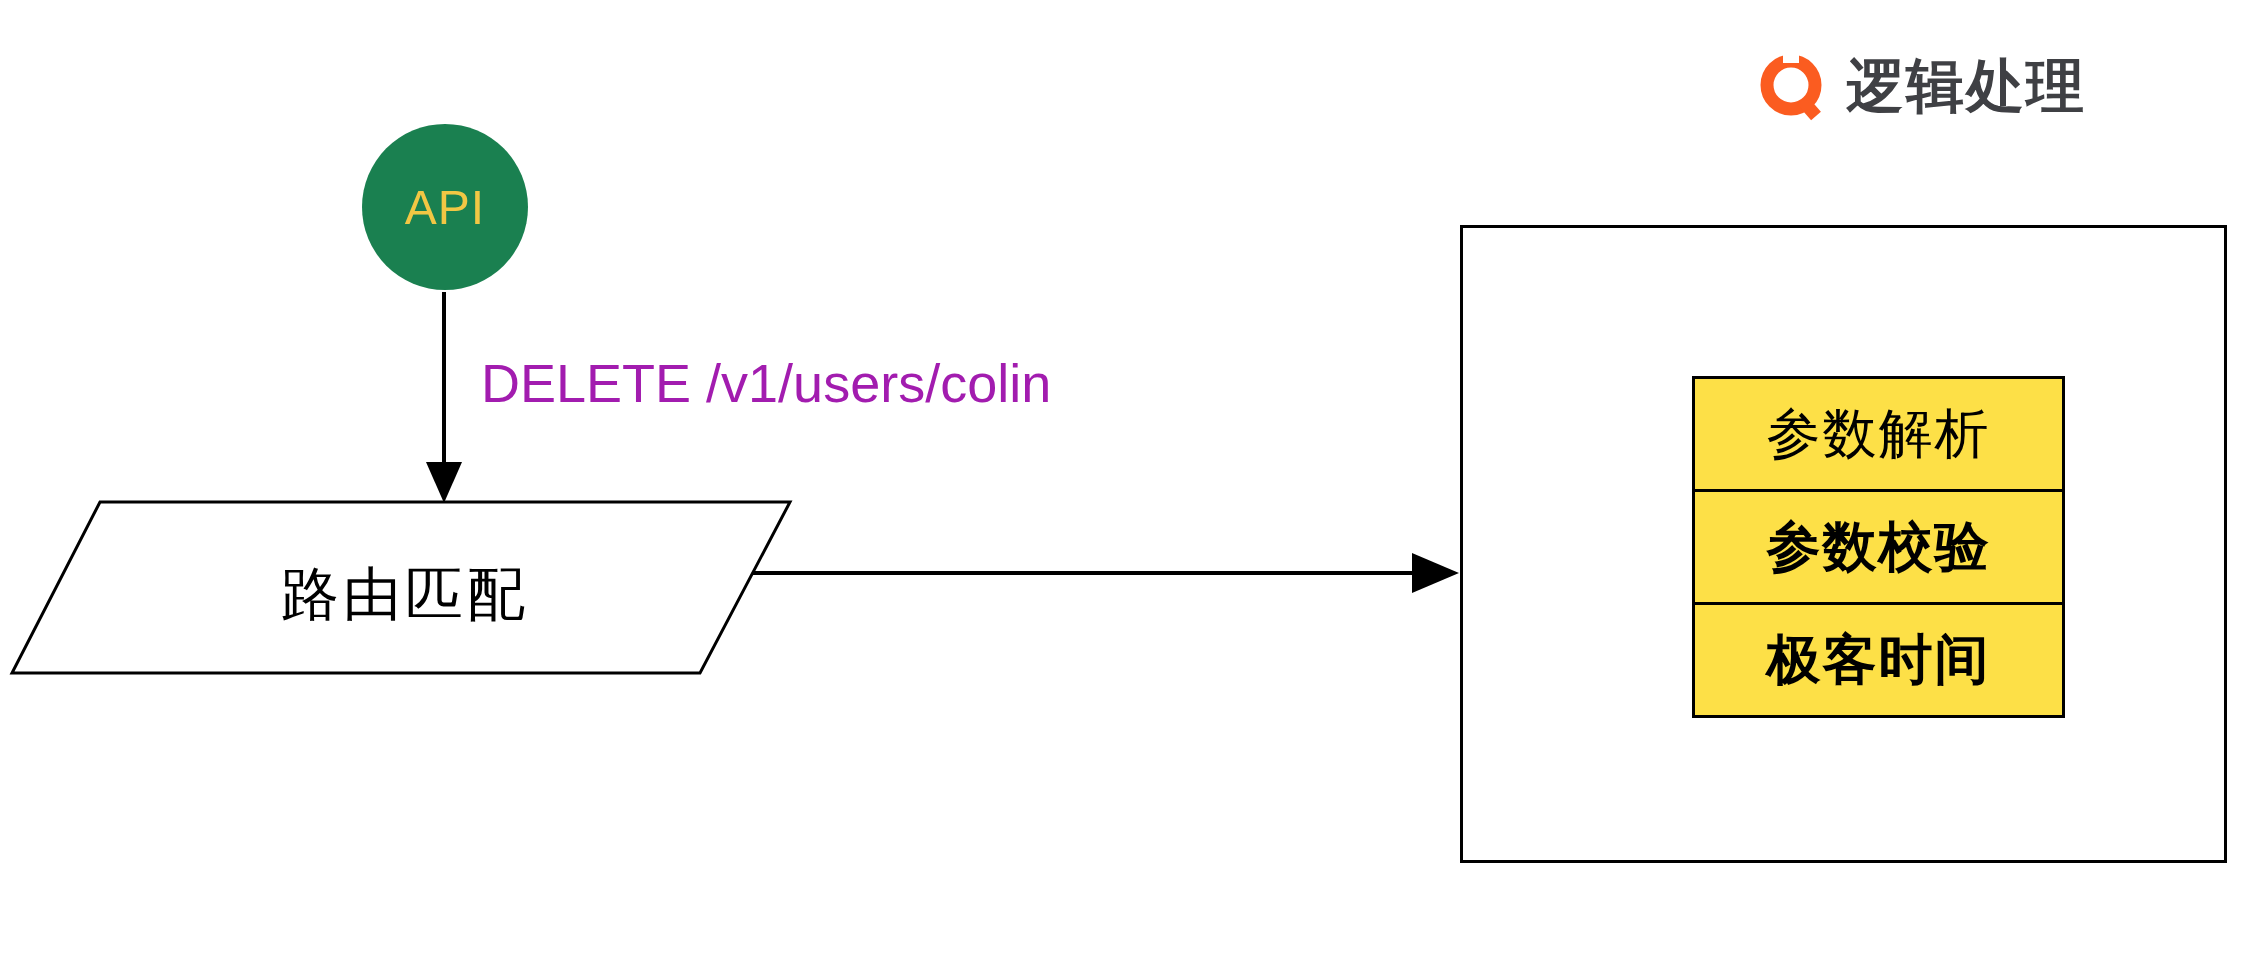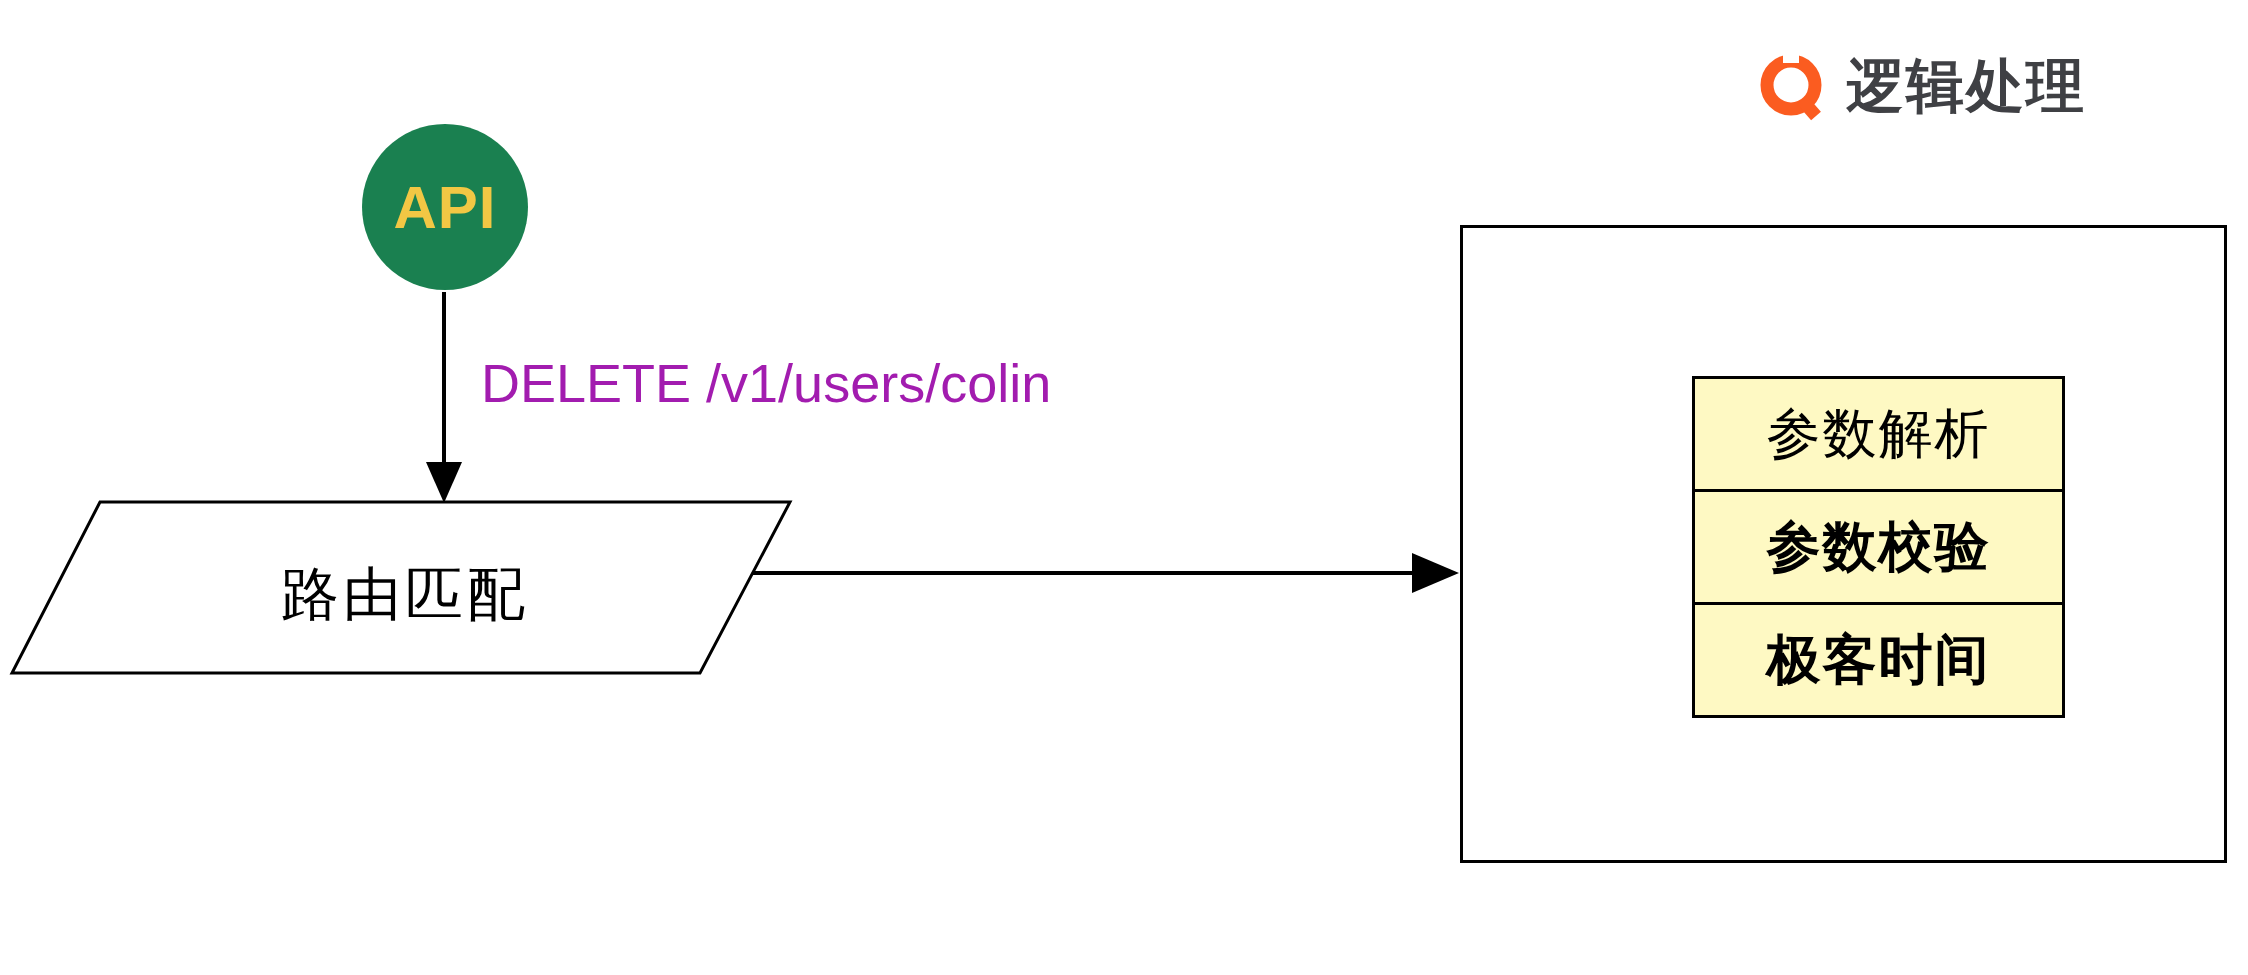--- a/index.html
+++ b/index.html
@@ -62,22 +62,22 @@
     width: 166px;
     height: 166px;
     border-radius: 50%;
     background: var(--api-circle, #1a8050);
     display: flex;
     align-items: center;
     justify-content: center;
   }
   .api-circle span {
     color: var(--api-label, #f2c744);
-    font-size: 60px;
-    font-weight: 700;
+    font-size: 48px;
+    font-weight: 400;
     letter-spacing: 1px;
   }
   
   .request-label {
     position: absolute;
     left: 481px;
     top: 352px;
     font-family: Liberation Sans, sans-serif;
     font-size: 54px;
     color: #a21caf;
@@ -119,21 +119,21 @@
   .steps {
     position: absolute;
     left: 229px;
     top: 148px;
     width: 373px;
   }
   .step {
     box-sizing: border-box;
     height: 116px;
     border: 3px solid #000;
-    background: #fef9c3;
+    background: #fde047;
     display: flex;
     align-items: center;
     justify-content: center;
     font-size: 54px;
     color: #000;
     letter-spacing: 2px;
   }
   .step + .step { margin-top: -3px; font-weight: bold; }
 </style>
 </head>

